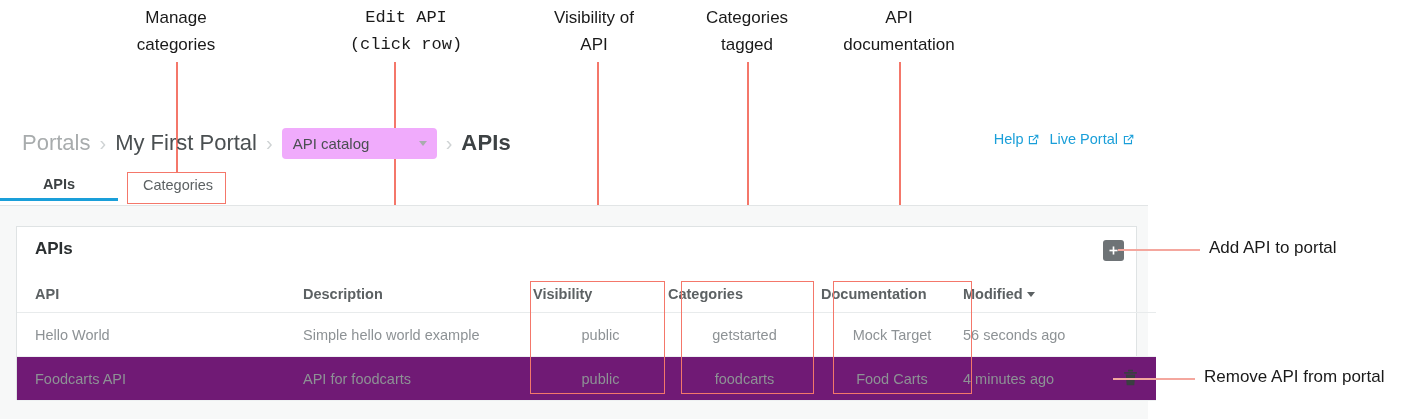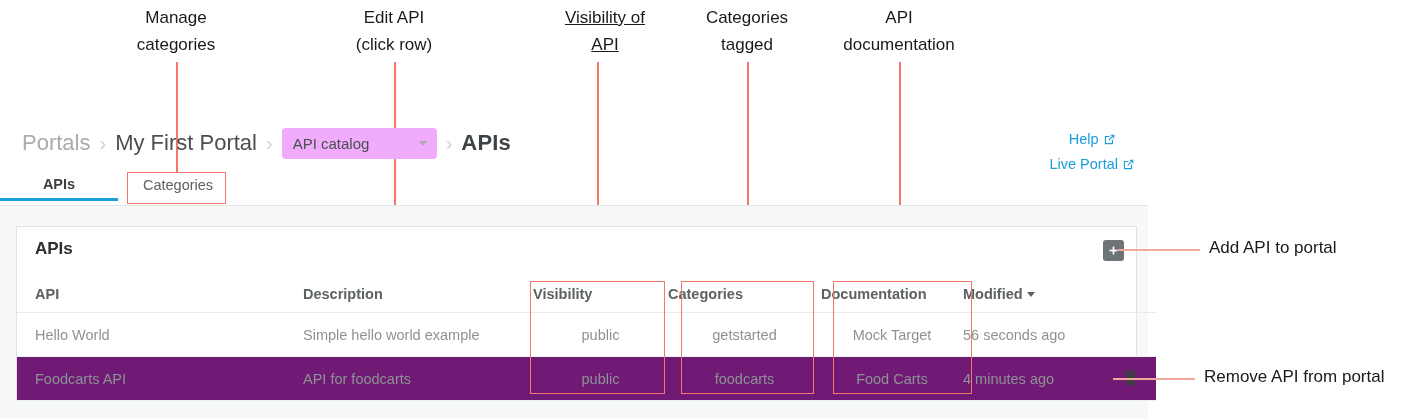--- a/index.html
+++ b/index.html
@@ -99,21 +99,20 @@
   
   .headlinks {
     position: absolute;
     right: 268px;
     top: 131px;
     display: flex;
     align-items: center;
     gap: 9px;
     font-size: 14.5px;
     color: #1a9fd9;
-    flex-direction: column;
   }
   .hl { display: flex; align-items: center; gap: 4px; cursor: pointer; }
   .ext-icon { display: block; }
 
   
   .tabs {
     position: absolute;
     left: 0;
     top: 170px;
     height: 36px;
@@ -241,25 +240,25 @@
 </style>
 </head>
 <body>
 
 <div class="stage">
 
   <div class="callout" style="left:106px; top:4px; width:140px;">Manage
 categories</div>
   <div class="leader-v" style="left:176px; top:62px; height:110px;"></div>
 
-  <div class="callout" style="left:324px; top:4px; width:140px;">Edit API
+  <div class="callout" style="left:336px; top:4px; width:140px;font-family:Liberation Mono, monospace;">Edit API
 (click row)</div>
   <div class="leader-v" style="left:394px; top:62px; height:306px;"></div>
 
-  <div class="callout" style="left:535px; top:4px; width:140px;text-decoration:underline;">Visibility of
+  <div class="callout" style="left:524px; top:4px; width:140px;">Visibility of
 API</div>
   <div class="leader-v" style="left:597px; top:62px; height:220px;"></div>
 
   <div class="callout" style="left:677px; top:4px; width:140px;">Categories
 tagged</div>
   <div class="leader-v" style="left:747px; top:62px; height:220px;"></div>
 
   <div class="callout" style="left:828px; top:4px; width:142px;">API
 documentation</div>
   <div class="leader-v" style="left:899px; top:62px; height:220px;"></div>

